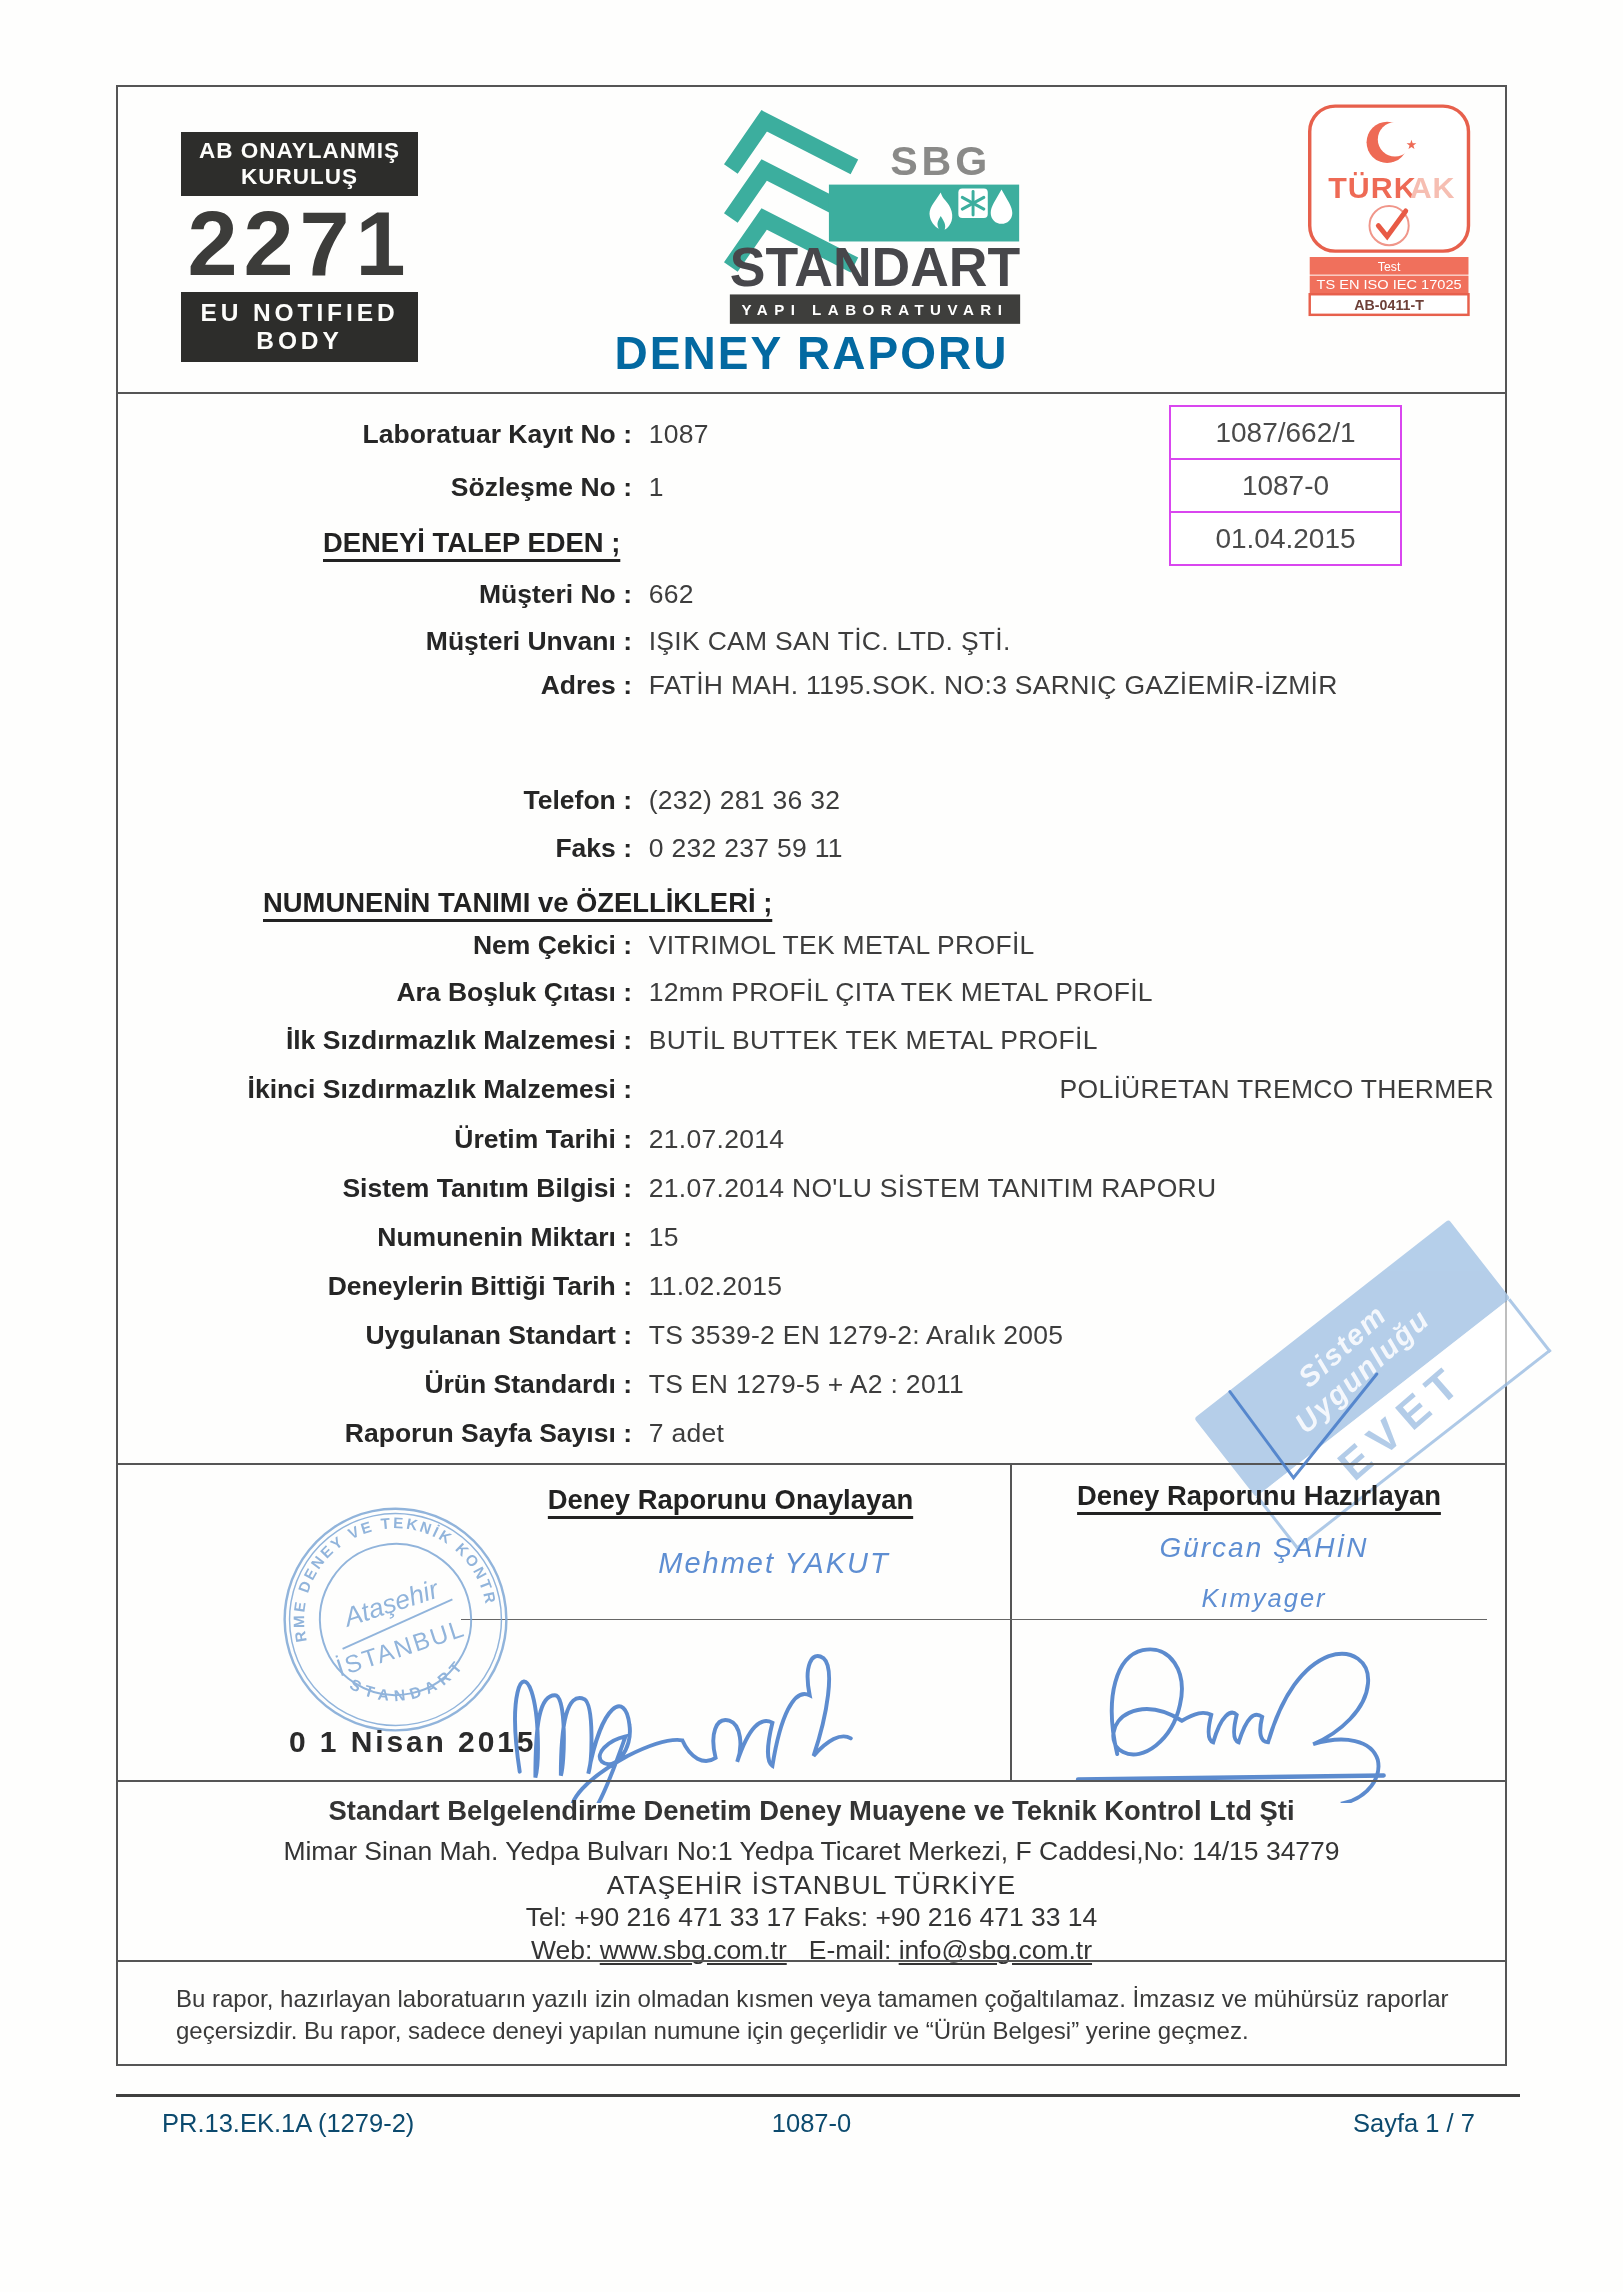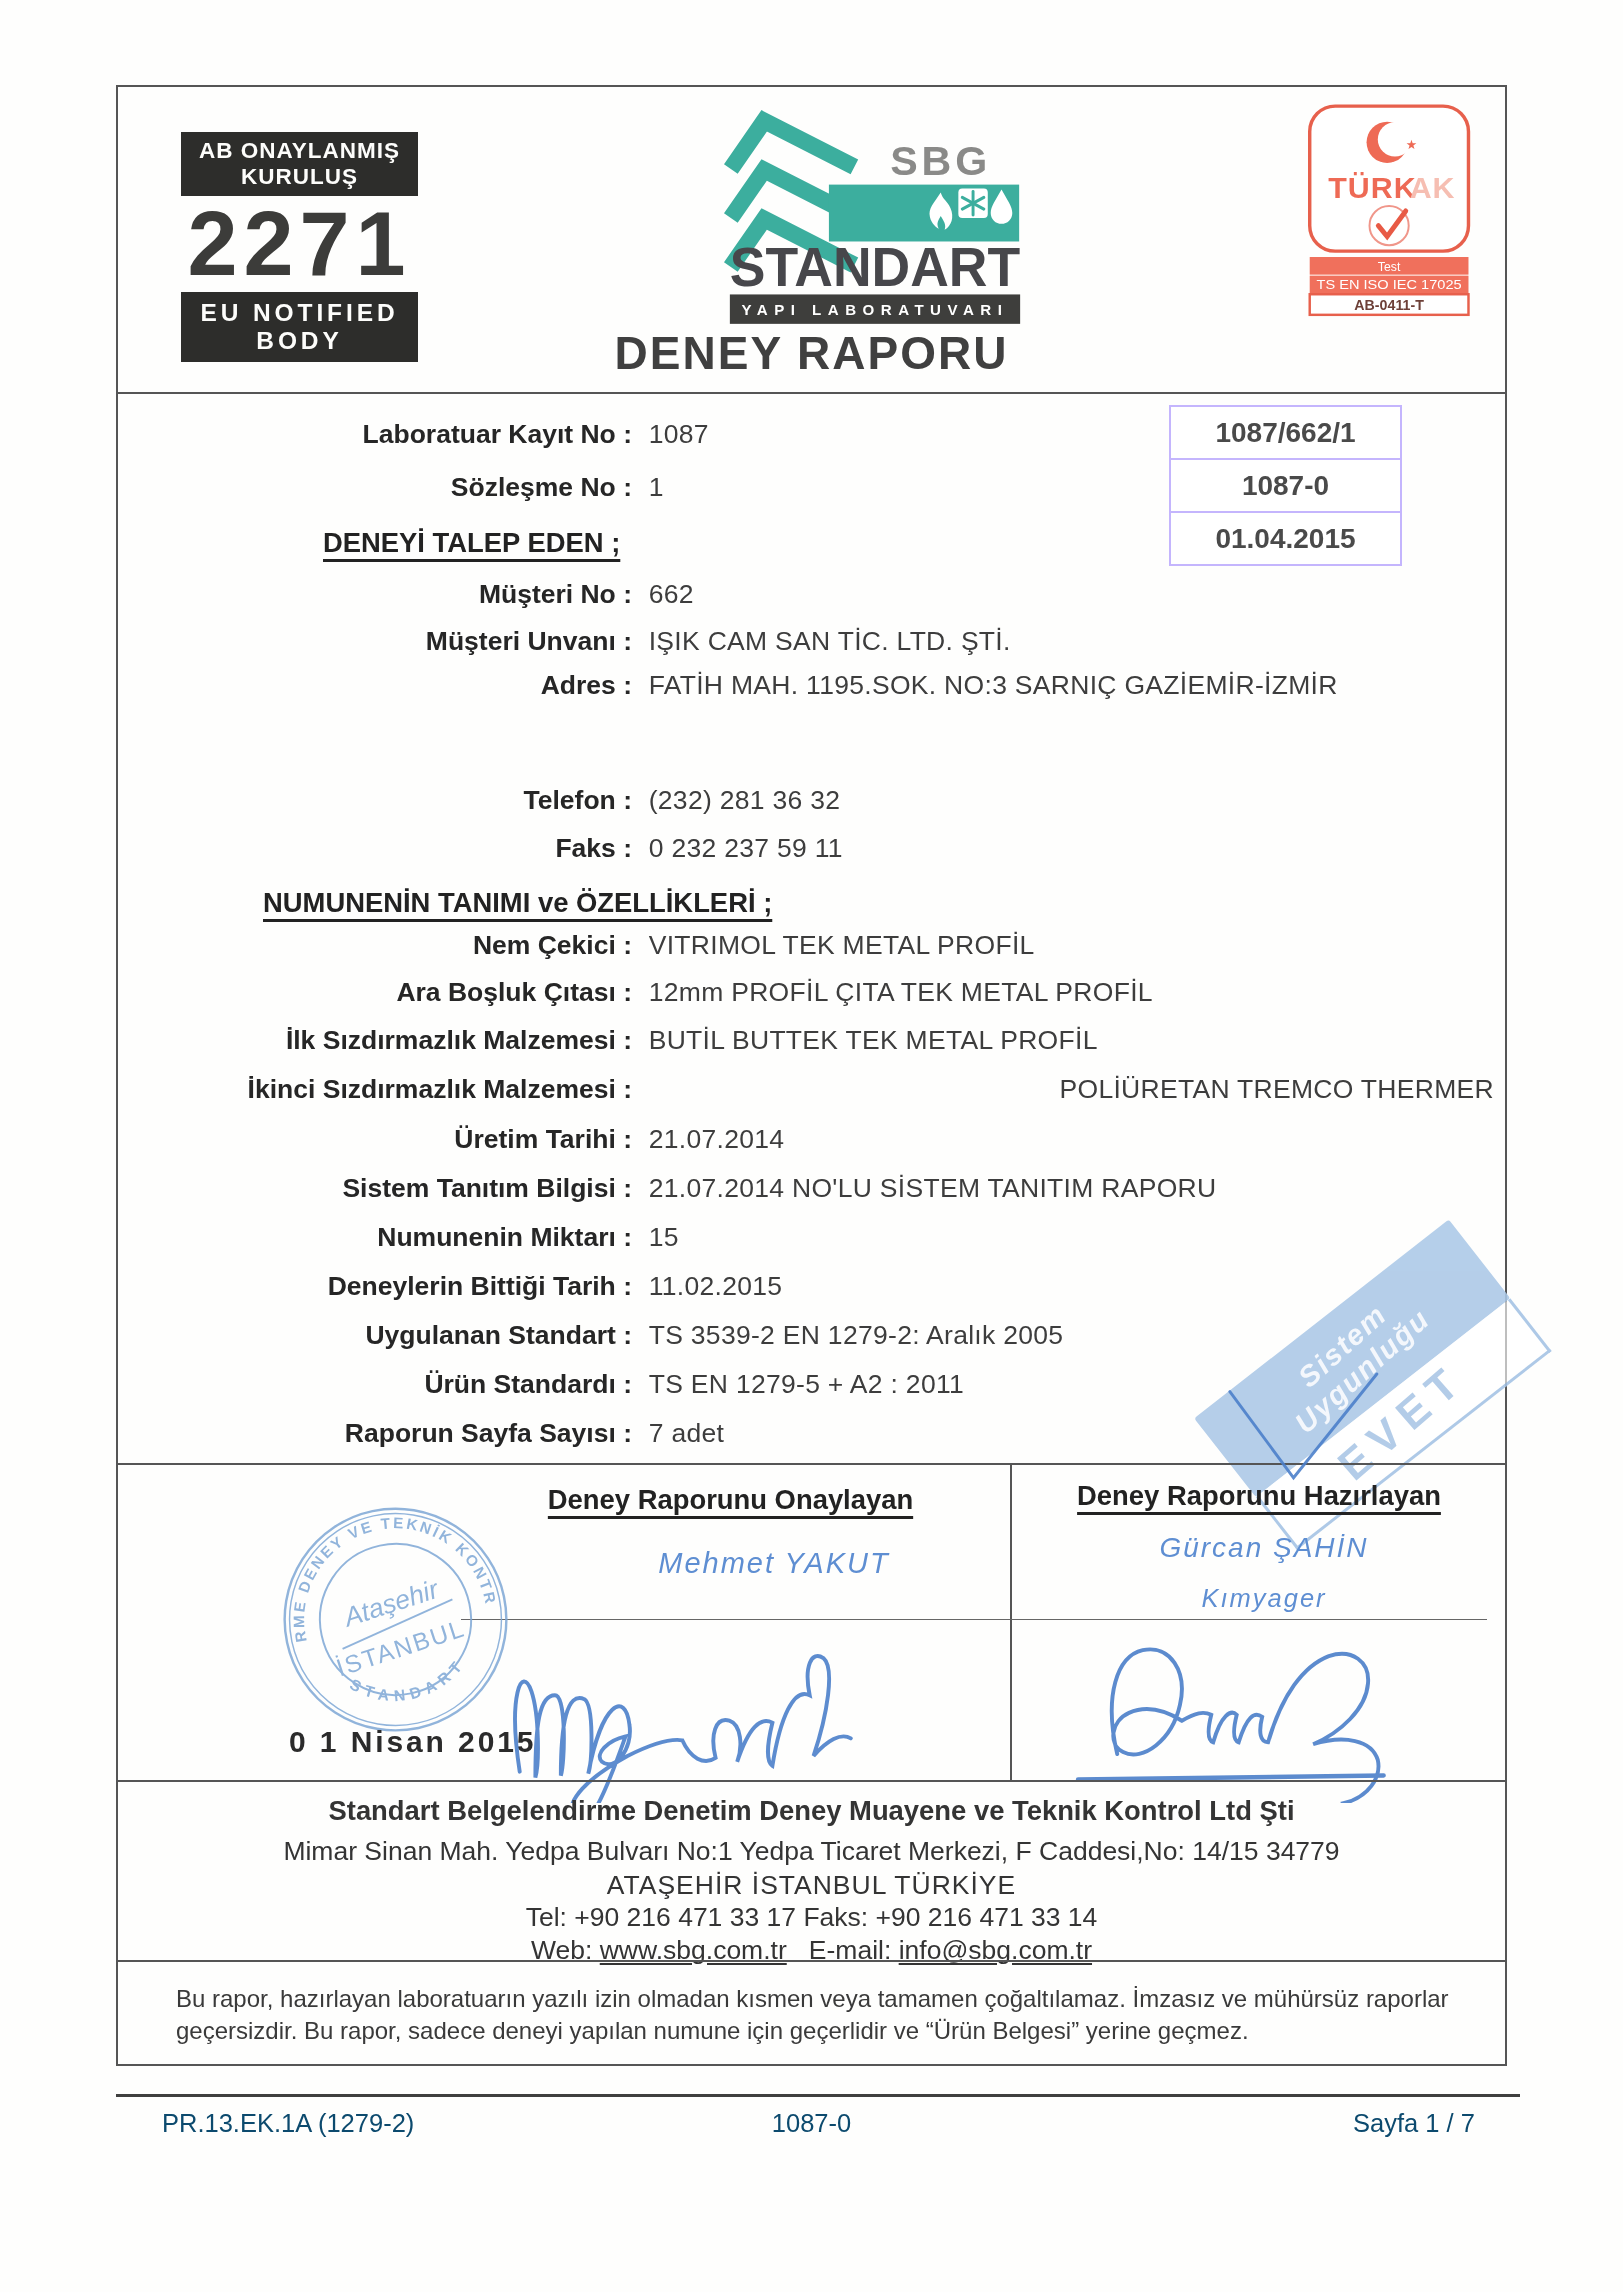--- a/index.html
+++ b/index.html
@@ -13,25 +13,25 @@
   .vline { position:absolute; width:0; border-left:2px solid #555; }
 
   
   .badge { position:absolute; left:181px; top:132px; width:237px; }
   .badge-bar { background:#2d2d2b; color:#fdfdfb; text-align:center; font-weight:700; }
   .badge-top { font-size:22.5px; letter-spacing:1px; padding:5.9px 2px; }
   .badge-num { font-size:90px; font-weight:800; color:#3c3c3a; text-align:center; letter-spacing:5.9px; line-height:92px; padding:2px 0 0 0; }
   .badge-bottom { font-size:24.5px; letter-spacing:3.9px; padding:6.9px 2px; margin-top:2px; }
 
   
-  .doc-title { position:absolute; left:116px; top:326px; width:1391px; text-align:center; font-size:46px; font-weight:700; color:#404040; letter-spacing:2px; }
+  .doc-title { position:absolute; left:116px; top:326px; width:1391px; text-align:center; font-size:46px; font-weight:700; color:#0369a1; letter-spacing:2px; }
 
   
   .ref-box { position:absolute; left:1169px; top:405px; width:233px; }
-  .ref-cell { border:2px solid #c4b5fd; margin-top:-2px; height:55px; line-height:51px; text-align:center; font-size:28px; color:#4a4a4a; background:#fff;font-weight:bold; }
+  .ref-cell { border:2px solid #d946ef; margin-top:-2px; height:55px; line-height:51px; text-align:center; font-size:28px; color:#4a4a4a; background:#fff; }
   .ref-cell:first-child { margin-top:0; }
 
   
   .frow { position:absolute; left:127px; width:1367px; display:flex; font-size:26.5px; line-height:33px; }
   .flabel { width:505px; text-align:right; font-weight:700; color:#262626; flex:none; }
   .fvalue { margin-left:16.7px; color:#3d3d3d; letter-spacing:0.3px; }
   .sheading { position:absolute; font-size:27.4px; font-weight:700; color:#222; text-decoration:underline; text-underline-offset:6.9px; text-decoration-thickness:2.5px; }
 
   
   .sig-heading { position:absolute; font-size:27.4px; font-weight:700; color:#222; text-decoration:underline; text-underline-offset:6.9px; text-decoration-thickness:2.5px; text-align:center; }

